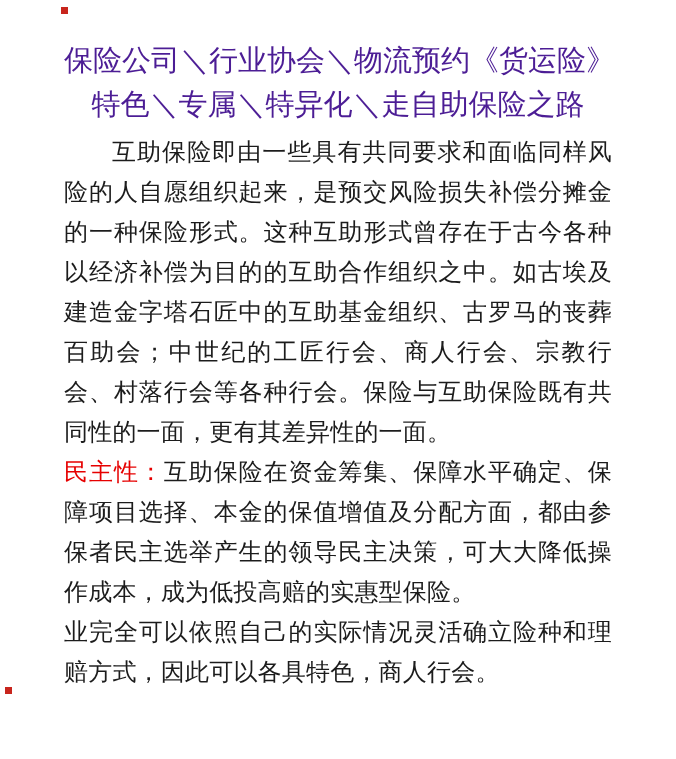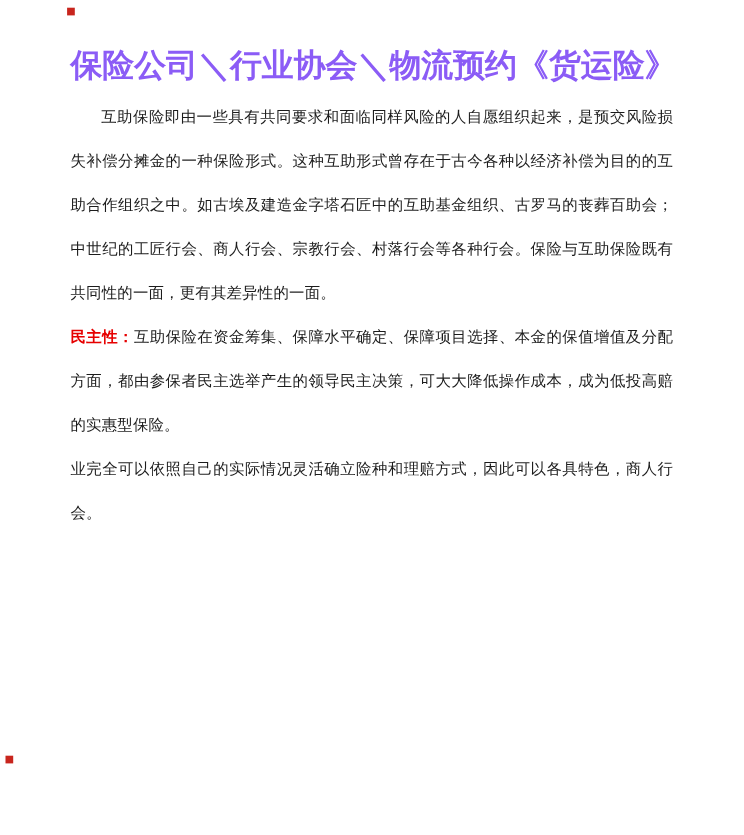--- a/index.html
+++ b/index.html
@@ -14,47 +14,47 @@
     background: #ffffff;
     overflow: hidden;
     font-family: "Liberation Serif", "DejaVu Serif", serif;
     box-sizing: border-box;
     padding: 38px 64px 0 64px;
     color: #1c1c1c;
   }
   .doc-title {
     margin: 0 0 6px 0;
     text-align: center;
-    color: #8b5cf6;
+    color: #4c1d95;
     font-size: 29px;
-    font-weight: bold;
+    font-weight: normal;
     line-height: 44px;
     letter-spacing: 0px;
   }
   .doc-title .title-line {
     display: block;
     white-space: nowrap;
   }
   .body-para {
     margin: 0;
-    font-size: 14px;
+    font-size: 24px;
     line-height: 40px;
     text-align: justify;
     letter-spacing: 0.2px;
     color: #1c1c1c;
   }
   .body-para.first {
     text-indent: 2em;
   }
   .body-para.gap-top {
     margin-top: 7px;
   }
   .body-para .lead {
     color: #e60000;
-    font-weight: bold;
+    font-weight: normal;
   }
   .red-marker {
     position: absolute;
     width: 7px;
     height: 7px;
     background: #c8251d;
   }
   .red-marker.top {
     left: 61px;
     top: 7px;
@@ -66,20 +66,21 @@
 </style>
 </head>
 <body>
 
 <div class="page">
 
   <div class="red-marker top"></div>
 
   <h1 class="doc-title">
     <span class="title-line">保险公司＼行业协会＼物流预约《货运险》</span>
+    <span class="title-line">特色＼专属＼特异化＼走自助保险之路</span>
   </h1>
 
   <p class="body-para first">
     <span>互助保险即由一些具有共同要求和面临同样风险的人自愿组织起来，是预交风险损失补偿分摊金的一种保险形式。这种互助形式曾存在于古今各种以经济补偿为目的的互助合作组织之中。如古埃及建造金字塔石匠中的互助基金组织、古罗马的丧葬百助会；中世纪的工匠行会、商人行会、宗教行会、村落行会等各种行会。保险与互助保险既有共同性的一面，更有其差异性的一面。</span>
   </p>
 
   <p class="body-para">
     <span class="lead">民主性：</span><span>互助保险在资金筹集、保障水平确定、保障项目选择、本金的保值增值及分配方面，都由参保者民主选举产生的领导民主决策，可大大降低操作成本，成为低投高赔的实惠型保险。</span>
   </p>
 

